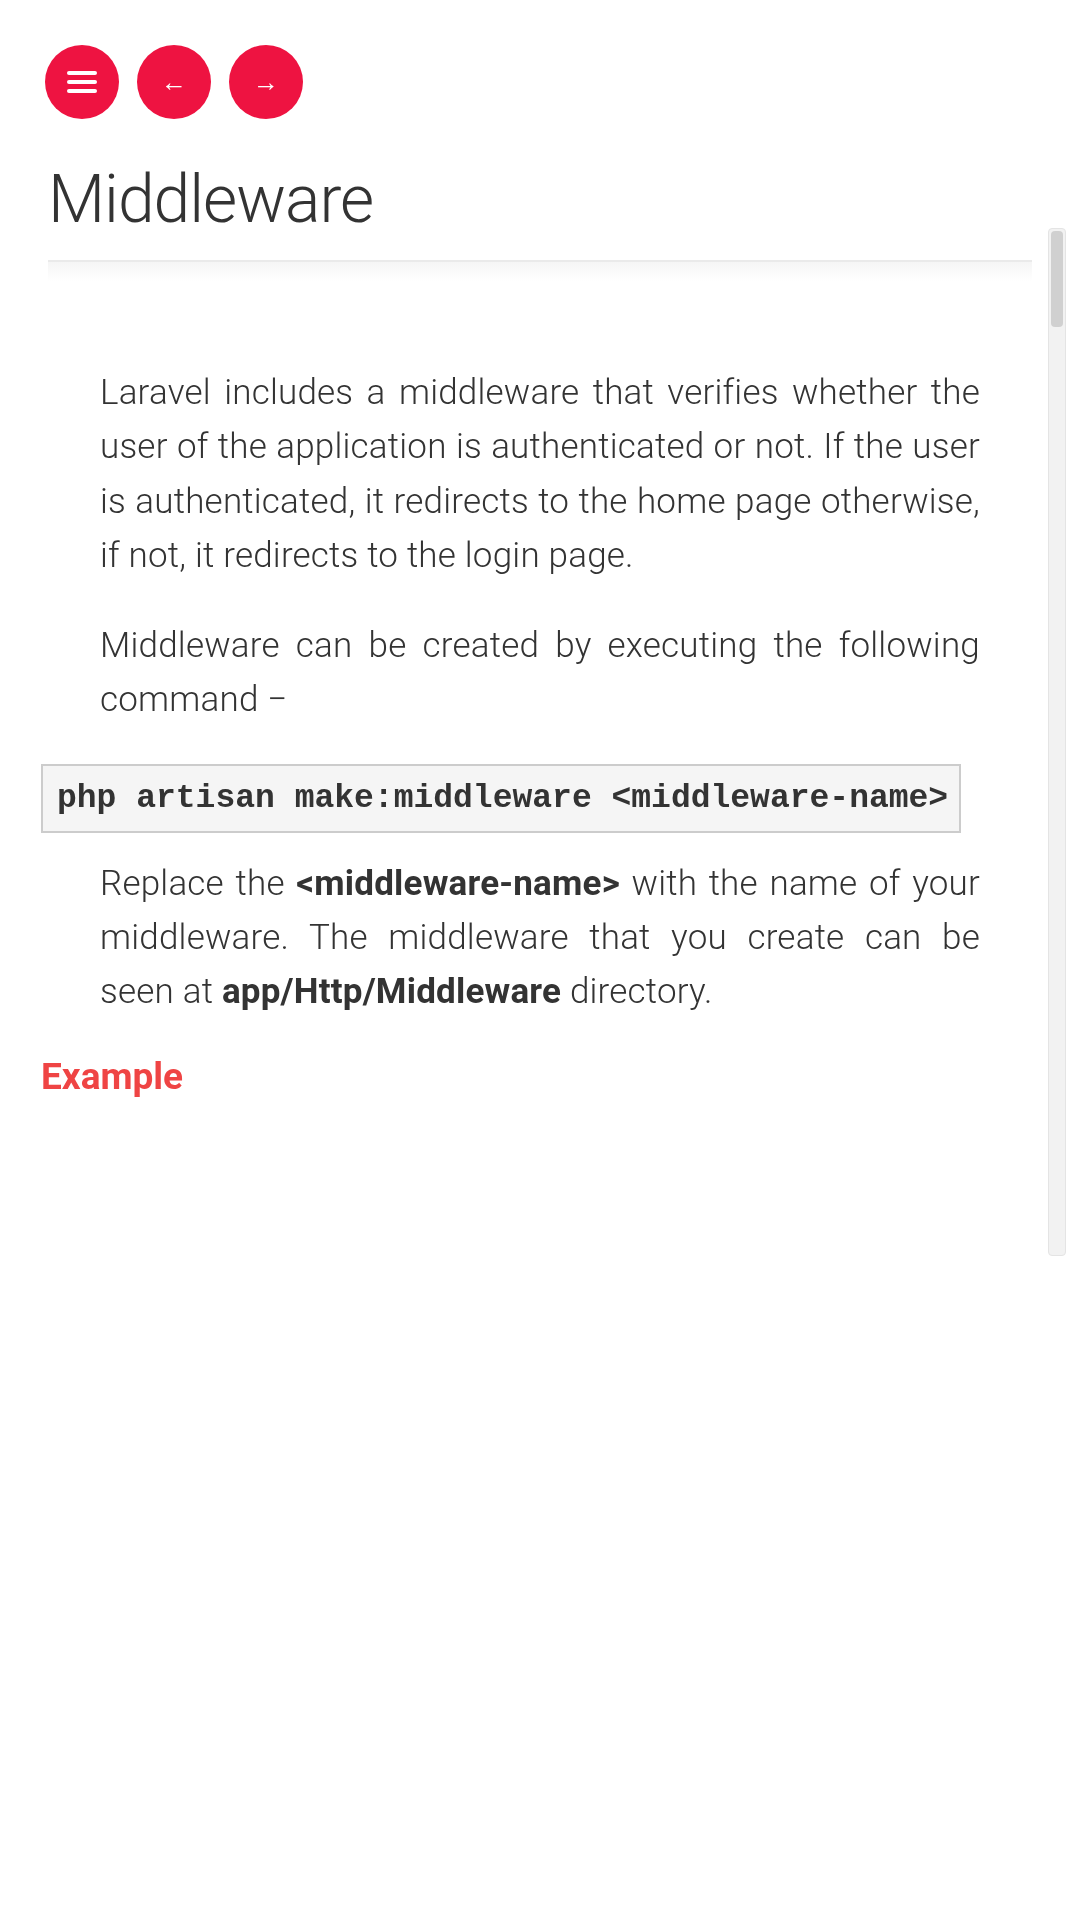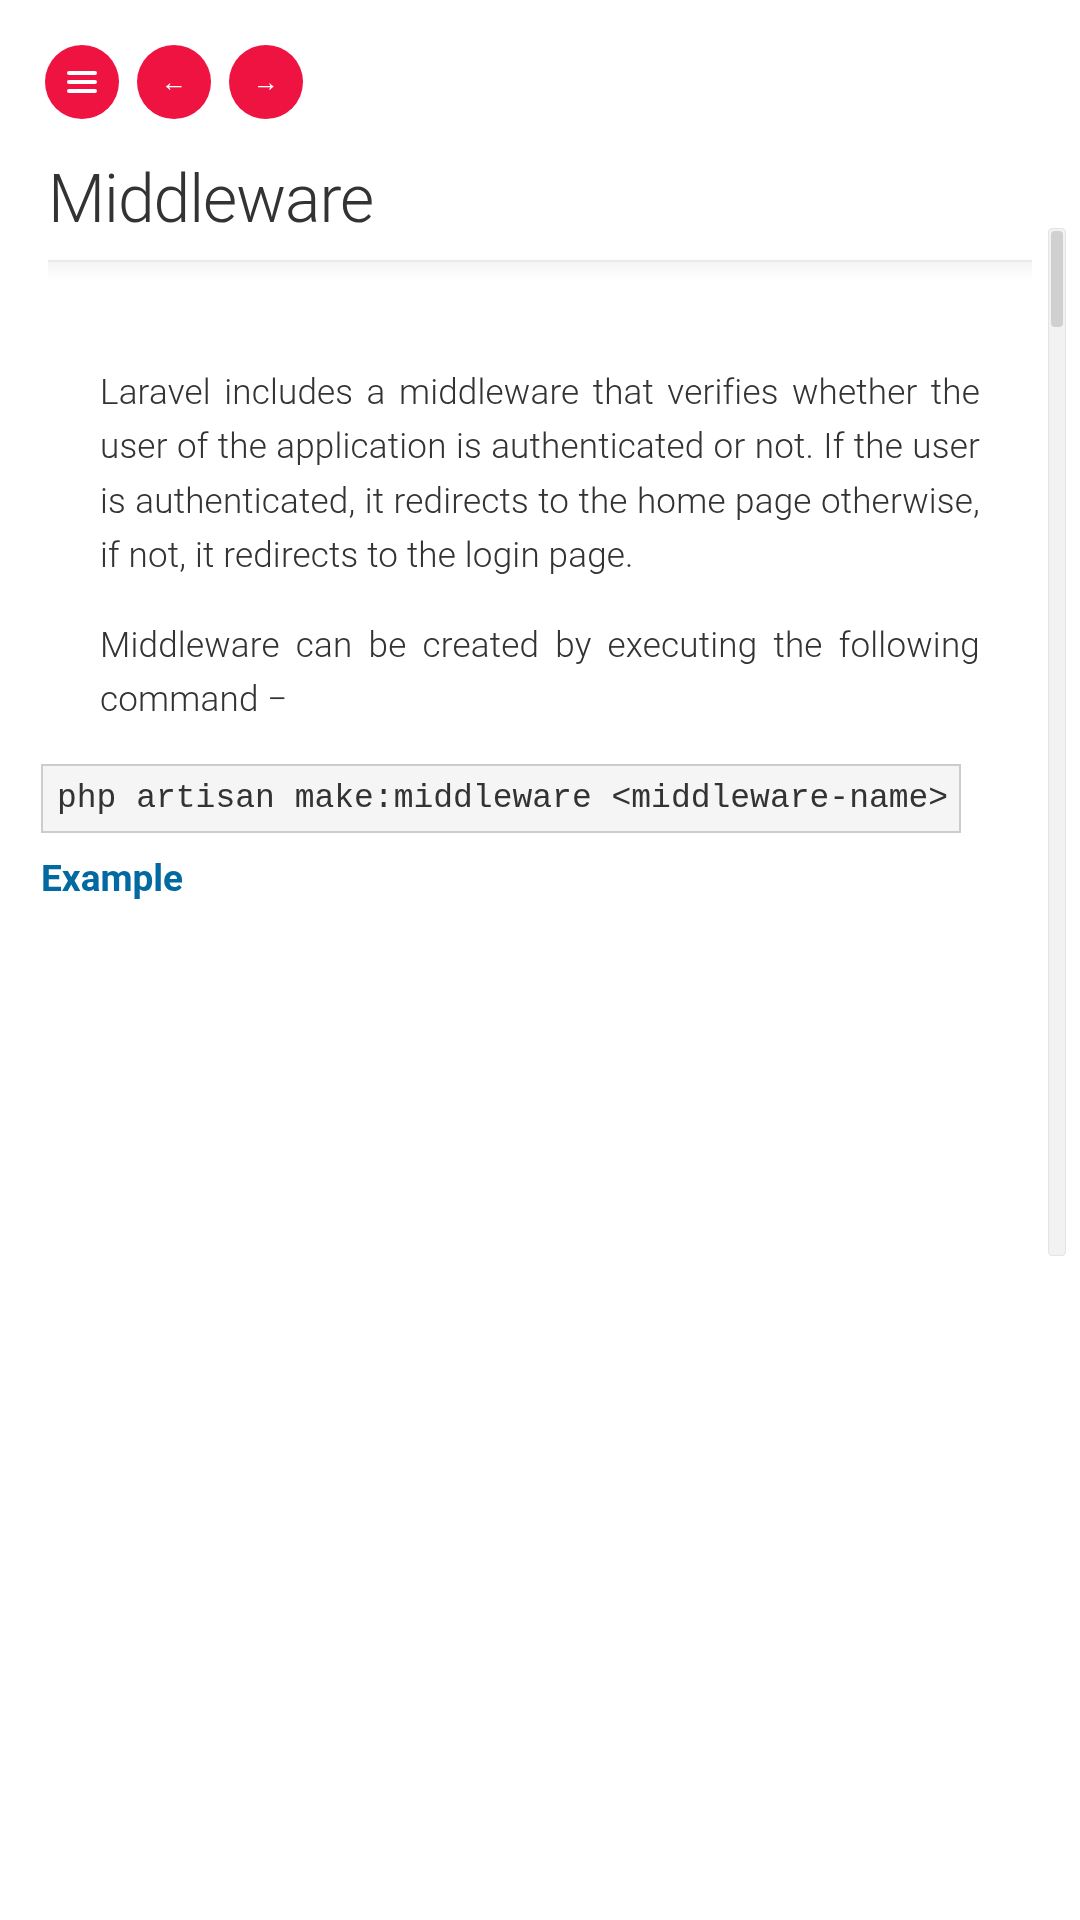--- a/index.html
+++ b/index.html
@@ -71,26 +71,27 @@
       margin: 0 0 24px -59px;
       width: calc(100% + 40px);
       background: #f5f5f5;
       border: 2px solid #cccccc;
       padding: 14px 14px;
       font-family: "Courier New", Courier, monospace;
       font-size: 33px;
       color: #333333;
       white-space: nowrap;
       overflow: hidden;
+      font-weight: bold;
     }
     .bold { font-weight: 700; }
     .section-heading {
       font-size: 37px;
       font-weight: 700;
-      color: #0369a1;
+      color: #ef4444;
       margin-left: -59px;
       margin-top: 8px;
     }
     .scrollbar-track {
       position: absolute;
       right: 14px;
       top: 228px;
       width: 18px;
       height: 1028px;
       background: #f2f2f2;
@@ -126,18 +127,21 @@
   </div>
 </div>
 
 <h1 class="page-title">Middleware</h1>
 <div class="title-divider"></div>
 
 <div class="content">
   <p class="para">Laravel includes a middleware that verifies whether the user of the application is authenticated or not. If the user is authenticated, it redirects to the home page otherwise, if not, it redirects to the login page.</p>
   <p class="para">Middleware can be created by executing the following command −</p>
   <div class="code-block">php artisan make:middleware &lt;middleware-name&gt;</div>
+  <p class="para">
+    <span>Replace the </span><span class="bold">&lt;middleware-name&gt;</span><span> with the name of your middleware. The middleware that you create can be seen at </span><span class="bold">app/Http/Middleware</span><span> directory.</span>
+  </p>
   <h2 class="section-heading">Example</h2>
 </div>
 
 <div class="scrollbar-track">
   <div class="scrollbar-thumb"></div>
 </div>
 
 </body></html>

